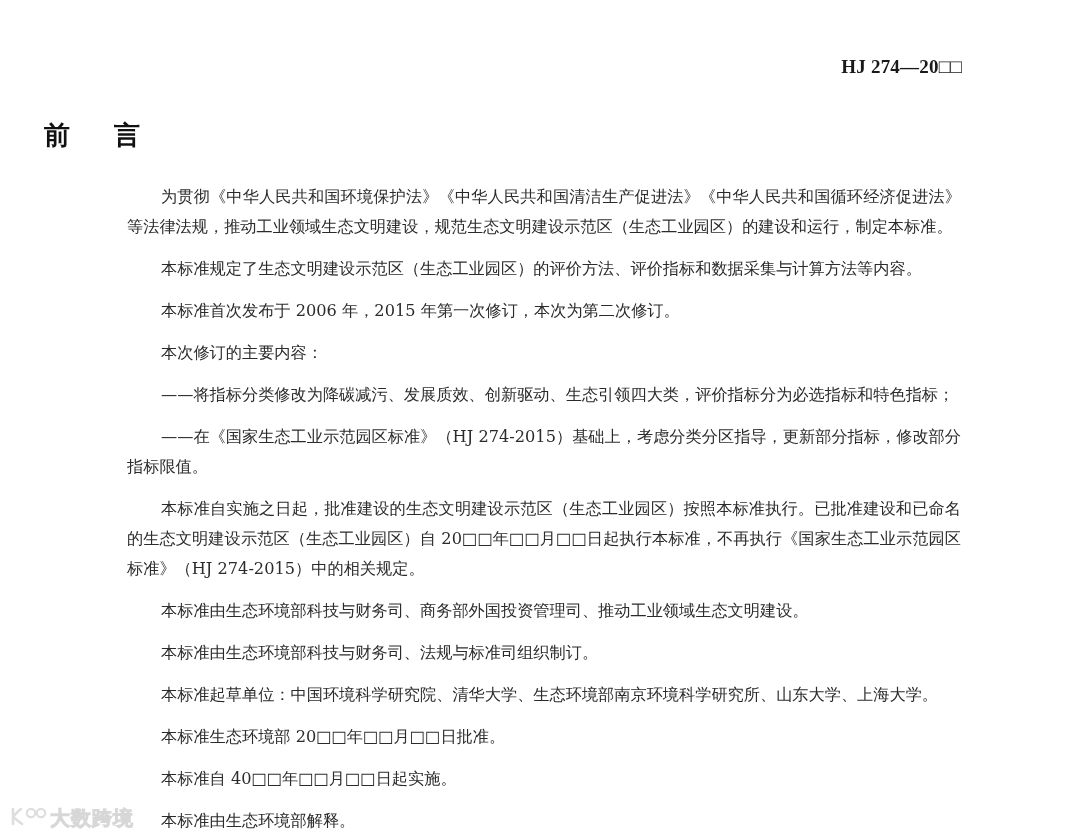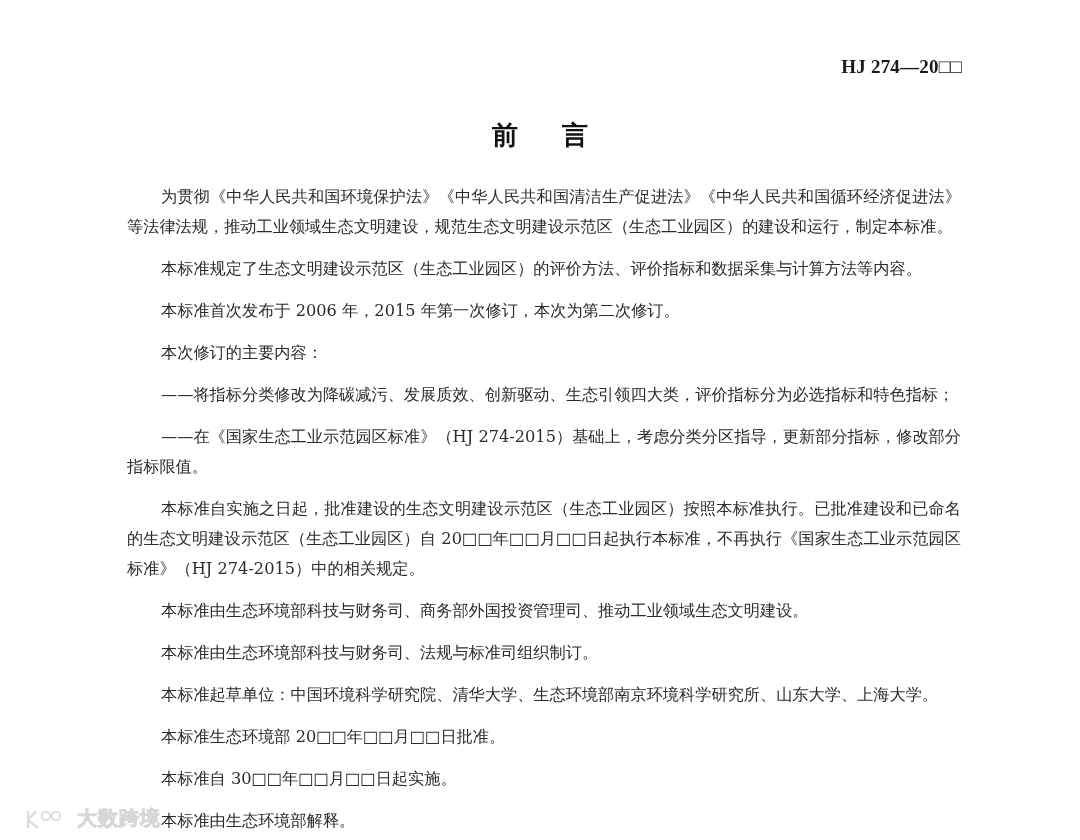--- a/index.html
+++ b/index.html
@@ -24,21 +24,21 @@
       font-size: 19px;
       color: #1a1a1a;
       letter-spacing: 0.2px;
       white-space: nowrap;
     }
     .title {
       position: absolute;
       top: 118px;
       left: 0;
       width: 1080px;
-      text-align: center;
+      text-align: left;
       font-family: "DejaVu Sans", "Liberation Sans", sans-serif;
       font-weight: bold;
       font-size: 26px;
       color: #111;
       letter-spacing: 44px;
       text-indent: 44px;
     }
     .content {
       position: absolute;
       top: 170px;
@@ -49,25 +49,25 @@
       font-size: 16.2px;
       line-height: 30px;
       text-indent: 34px;
       margin: 12px;
       text-align: justify;
       text-justify: inter-ideograph;
       color: #2b2b2b;
     }
     .watermark {
       position: absolute;
-      left: 25px;
+      left: 10px;
       bottom: 8px;
       display: flex;
-      align-items: center;
-      gap: 12px;
+      align-items: flex-start;
+      gap: 0;
       opacity: 0.55;
     }
     .watermark-logo {
       width: 40px;
       height: 22px;
     }
     .watermark-text {
       font-family: "DejaVu Sans", "Liberation Sans", sans-serif;
       font-size: 20px;
       font-weight: bold;
@@ -88,21 +88,21 @@
   <p class="para">本标准规定了生态文明建设示范区（生态工业园区）的评价方法、评价指标和数据采集与计算方法等内容。</p>
   <p class="para">本标准首次发布于 2006 年，2015 年第一次修订，本次为第二次修订。</p>
   <p class="para">本次修订的主要内容：</p>
   <p class="para">——将指标分类修改为降碳减污、发展质效、创新驱动、生态引领四大类，评价指标分为必选指标和特色指标；</p>
   <p class="para">——在《国家生态工业示范园区标准》（HJ 274-2015）基础上，考虑分类分区指导，更新部分指标，修改部分指标限值。</p>
   <p class="para">本标准自实施之日起，批准建设的生态文明建设示范区（生态工业园区）按照本标准执行。已批准建设和已命名的生态文明建设示范区（生态工业园区）自 20□□年□□月□□日起执行本标准，不再执行《国家生态工业示范园区标准》（HJ 274-2015）中的相关规定。</p>
   <p class="para">本标准由生态环境部科技与财务司、商务部外国投资管理司、推动工业领域生态文明建设。</p>
   <p class="para">本标准由生态环境部科技与财务司、法规与标准司组织制订。</p>
   <p class="para">本标准起草单位：中国环境科学研究院、清华大学、生态环境部南京环境科学研究所、山东大学、上海大学。</p>
   <p class="para">本标准生态环境部 20□□年□□月□□日批准。</p>
-  <p class="para">本标准自 30□□年□□月□□日起实施。</p>
+  <p class="para">本标准自 40□□年□□月□□日起实施。</p>
   <p class="para">本标准由生态环境部解释。</p>
 </div>
 
 <div class="watermark">
   <svg class="watermark-logo" viewBox="0 0 40 22">
     <path d="M3 4 L3 19 M3 12 Q8 6 11 4 M3 12 Q8 16 12 19" stroke="#c4c4c4" stroke-width="2.6" fill="none" stroke-linecap="round"></path>
     <circle cx="21" cy="8" r="4.2" stroke="#c4c4c4" stroke-width="2.2" fill="none"></circle>
     <circle cx="31" cy="8" r="4.2" stroke="#c4c4c4" stroke-width="2.2" fill="none"></circle>
   </svg>
   <span class="watermark-text">大数跨境</span>

